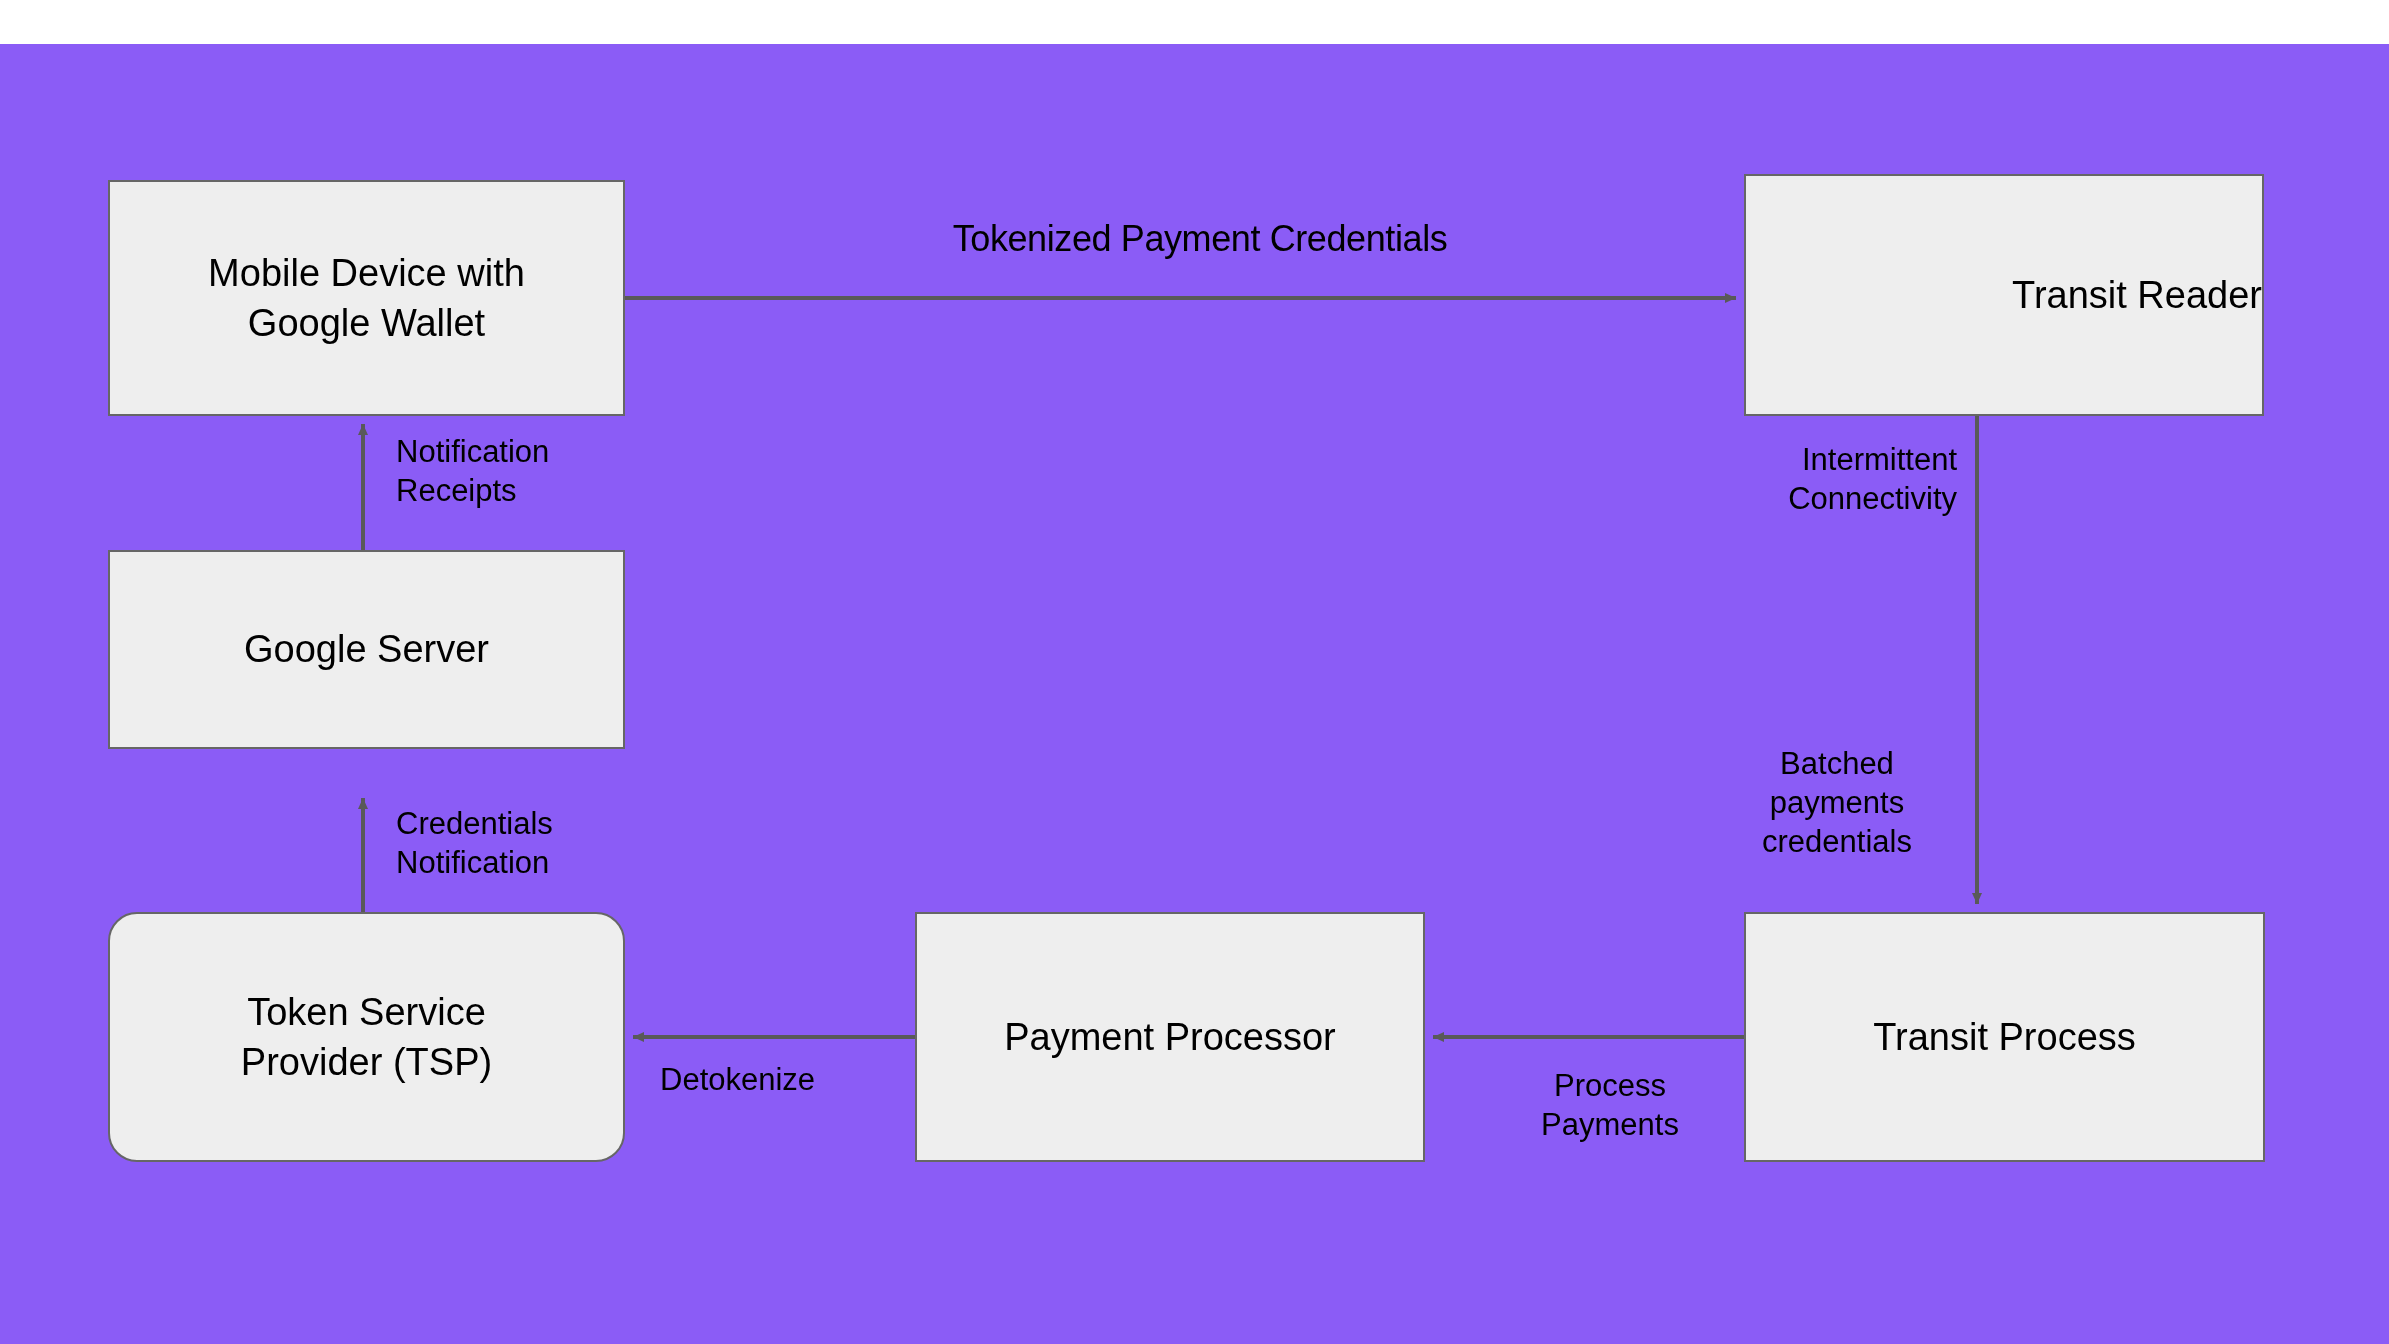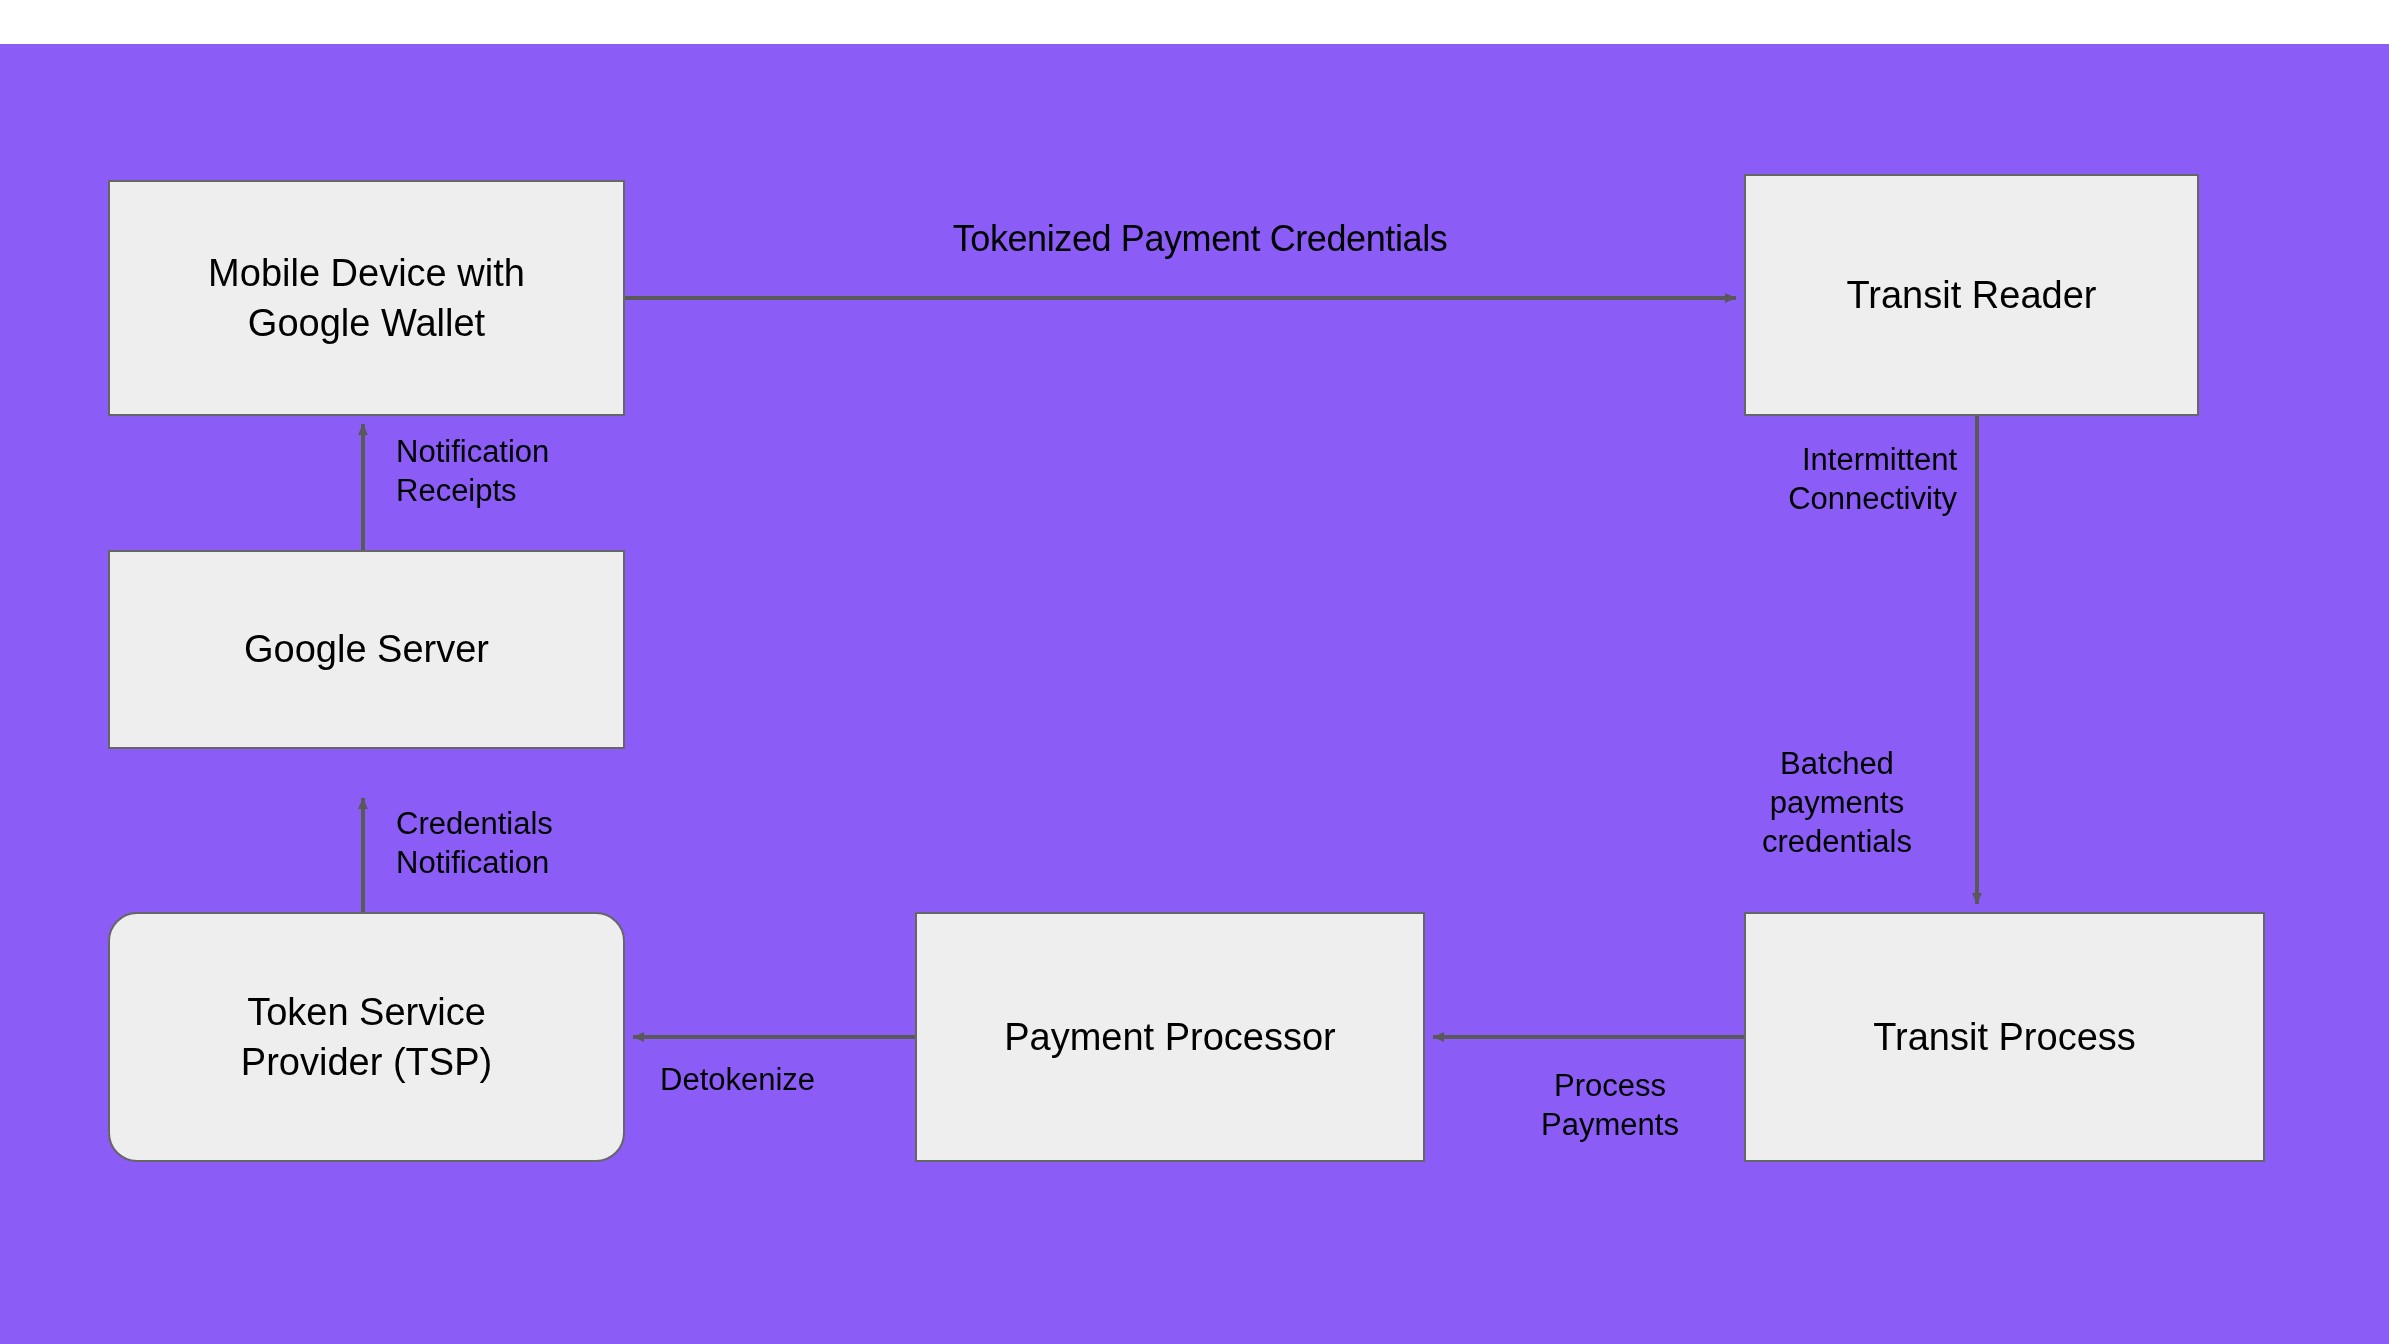--- a/index.html
+++ b/index.html
@@ -109,21 +109,21 @@
 
   <div class="node" style="left:108px; top:868px; width:517px; height:250px;border-radius:29px;">
     <span class="node-label">Token Service
 Provider (TSP)</span>
   </div>
 
   <div class="node" style="left:915px; top:868px; width:510px; height:250px;">
     <span class="node-label">Payment Processor</span>
   </div>
 
-  <div class="node" style="left:1744px; top:130px; width:455px; height:242px;">
+  <div class="node" style="left:1744px; top:130px; width:520px; height:242px;text-align:right;">
     <span class="node-label">Transit Reader</span>
   </div>
 
   <div class="node" style="left:1744px; top:868px; width:521px; height:250px;">
     <span class="node-label">Transit Process</span>
   </div>
 
   <div class="edge-label big lbl-center" style="left:840px; top:172px; width:720px;">Tokenized Payment Credentials</div>
 
   <div class="edge-label lbl-left" style="left:396px; top:388px; width:320px;">Notification

